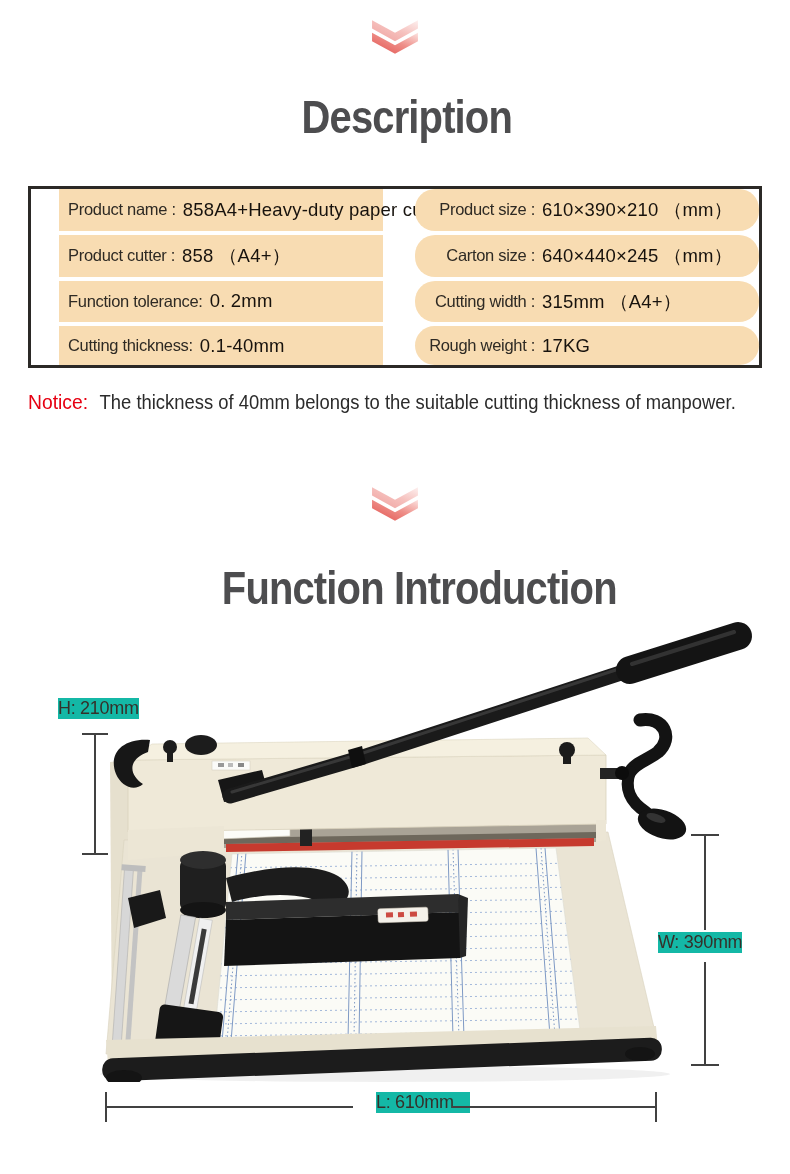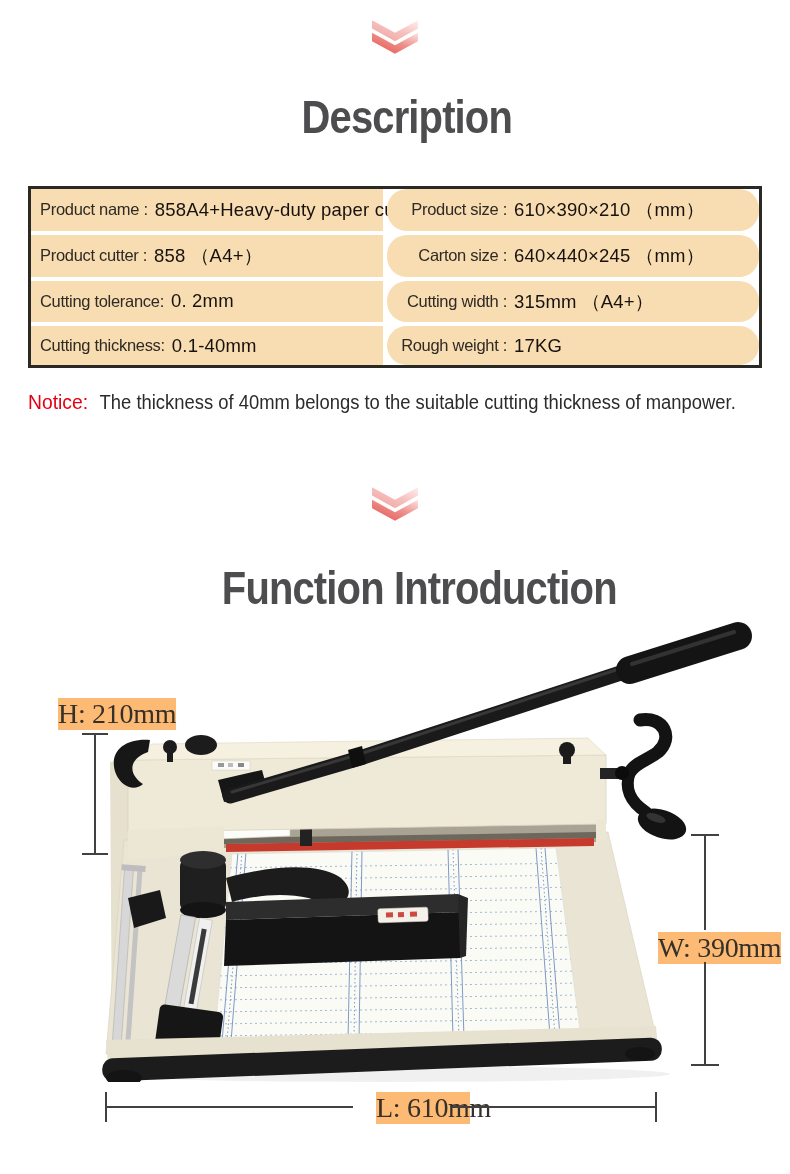--- a/index.html
+++ b/index.html
@@ -15,38 +15,38 @@
   .big-heading{position:absolute;left:0;width:790px;text-align:center;
     font-weight:bold;color:#4d4d4f;font-size:47px;line-height:50px;letter-spacing:-1px;}
   .big-heading .squeeze{display:inline-block;transform:scaleX(0.85);transform-origin:center;white-space:nowrap;}
   .h-desc{top:92px;padding-left:12px;}
   .h-func{top:563px;margin-left:24px;}
 
   
   .spec-table{position:absolute;left:28px;top:186px;width:734px;height:182px;
     box-sizing:border-box;border:3px solid #2b2926;background:#ffffff;
     display:grid;grid-template-columns:352px 1fr;gap:4px;}
-  .cell{background:#f8dcb2;display:flex;align-items:center;white-space:nowrap;overflow:visible;}
+  .cell{background:#f8dcb2;display:flex;align-items:center;white-space:nowrap;overflow:visible;margin-left:28px;}
   .cell-left{padding-left:9px;}
   .cell-right{padding-left:4px;border-radius:20px;}
   .lbl{font-size:16.5px;color:#2e2a24;letter-spacing:-0.3px;}
   .cell-right .lbl{display:inline-block;width:116px;text-align:right;}
   .val{font-size:18.5px;color:#17120d;margin-left:7px;letter-spacing:0.2px;}
 
   
   .notice-line{position:absolute;left:28px;top:390px;width:760px;white-space:nowrap;
     transform:scaleX(0.92);transform-origin:left center;}
   .notice-label{color:#e60012;font-size:21px;}
   .notice-text{color:#2b2b2b;font-size:20px;margin-left:8px;}
 
   
   .figure-svg{position:absolute;left:0;top:612px;width:790px;height:470px;}
 
   
-  .dim-label{position:absolute;color:#35302a;font-size:28px;letter-spacing:-0.3px;white-space:nowrap;background:#fdba74;font-family:Liberation Serif, serif;}
+  .dim-label{position:absolute;color:#35302a;font-size:18px;letter-spacing:-0.3px;white-space:nowrap;background:#14b8a6;}
   .dim-h-label{left:58px;top:698px;}
   .dim-w-label{left:658px;top:932px;text-align:right;}
   .dim-l-label{left:376px;top:1092px;text-align:left;width:94px;}
   .dim-line{position:absolute;background:#414141;}
   .h-tick-top{left:82px;top:733px;width:26px;height:2px;}
   .h-line{left:94px;top:733px;width:2px;height:122px;}
   .h-tick-bot{left:82px;top:853px;width:26px;height:2px;}
   .w-tick-top{left:691px;top:834px;width:28px;height:2px;}
   .w-line-top{left:704px;top:834px;width:2px;height:96px;}
   .w-line-bot{left:704px;top:962px;width:2px;height:104px;}
@@ -88,21 +88,21 @@
     </div>
     <div class="cell cell-left">
       <span class="lbl">Product cutter :</span>
       <span class="val">858 （A4+）</span>
     </div>
     <div class="cell cell-right">
       <span class="lbl">Carton size :</span>
       <span class="val">640×440×245 （mm）</span>
     </div>
     <div class="cell cell-left">
-      <span class="lbl">Cutting tolerance:</span>
+      <span class="lbl">Function tolerance:</span>
       <span class="val">0. 2mm</span>
     </div>
     <div class="cell cell-right">
       <span class="lbl">Cutting width :</span>
       <span class="val">315mm （A4+）</span>
     </div>
     <div class="cell cell-left">
       <span class="lbl">Cutting thickness:</span>
       <span class="val">0.1-40mm</span>
     </div>

